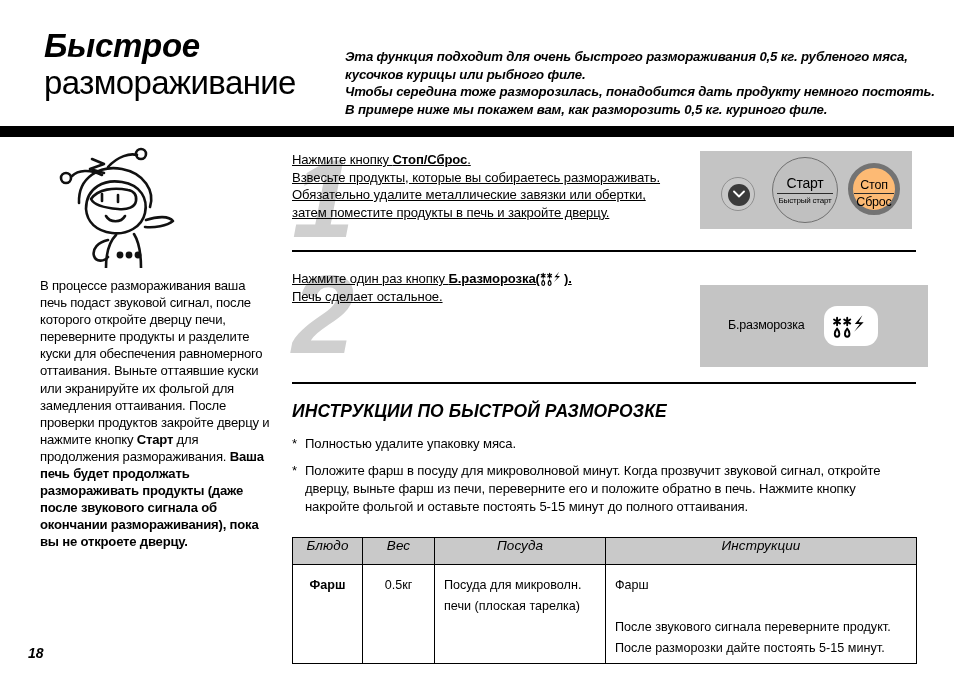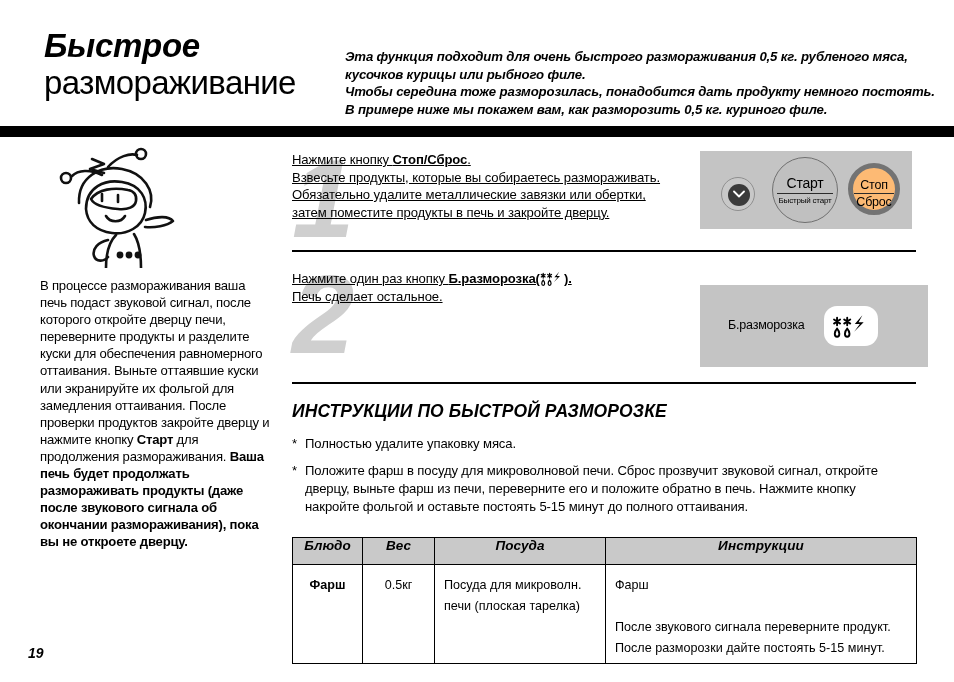--- a/index.html
+++ b/index.html
@@ -282,21 +282,21 @@
     table-layout: fixed;
   }
   #tbl th, #tbl td {
     border: 1px solid #000000;
     padding: 0;
     vertical-align: top;
   }
   #tbl thead th {
     background: #c9c9c9;
     font-size: 13.5px;
-    font-weight: bold;
+    font-weight: normal;
     font-style: italic;
     text-align: center;
     height: 26px;
     letter-spacing: 0.1px;
   }
   .c-dish { width: 69px; }
   .c-weight { width: 71px; }
   .c-dishware { width: 170px; }
   .c-instr { width: 310px; }
 
@@ -363,21 +363,21 @@
       <circle cx="87" cy="112" r="2.1" fill="#111"></circle>
       <circle cx="96" cy="112" r="2.1" fill="#111"></circle>
     </g>
   </svg>
 </div>
 
 <div id="side-text">
   <span>В процессе размораживания ваша печь подаст звуковой сигнал, после которого откройте дверцу печи, переверните продукты и разделите куски для обеспечения равномерного оттаивания. Выньте оттаявшие куски или экранируйте их фольгой для замедления оттаивания. После проверки продуктов закройте дверцу и нажмите кнопку </span><b>Старт</b><span> для продолжения размораживания. </span><span class="bold-tail">Ваша печь будет продолжать размораживать продукты (даже после звукового сигнала об окончании размораживания), пока вы не откроете дверцу.</span>
 </div>
 
-<div id="page-number">19</div>
+<div id="page-number">18</div>
 
 <div id="content">
 
   <div class="watermark" id="wm1">1</div>
   <div class="step" style="top:14px;">
     <div class="step-text">
       <div><span>Нажмите кнопку </span><b>Стоп/Сброс</b><span>.</span></div>
       <div>Взвесьте продукты, которые вы собираетесь размораживать.</div>
       <div>Обязательно удалите металлические завязки или обертки,</div>
       <div>затем поместите продукты в печь и закройте дверцу.</div>
@@ -444,21 +444,21 @@
   <div class="bullet" id="b1">
     <span class="star">*</span>
     <span class="btext">
       <div>Полностью удалите упаковку мяса.</div>
     </span>
   </div>
 
   <div class="bullet" id="b2">
     <span class="star">*</span>
     <span class="btext">
-      <div>Положите фарш в посуду для микроволновой печи. Сброс прозвучит звуковой сигнал, откройте</div>
+      <div>Положите фарш в посуду для микроволновой минут. Когда прозвучит звуковой сигнал, откройте</div>
       <div>дверцу, выньте фарш из печи, переверните его и положите обратно в печь. Нажмите кнопку</div>
       <div>накройте фольгой и оставьте постоять 5-15 минут до полного оттаивания.</div>
     </span>
   </div>
 
   <table id="tbl">
     <thead>
       <tr>
         <th class="c-dish">Блюдо</th>
         <th class="c-weight">Вес</th>

